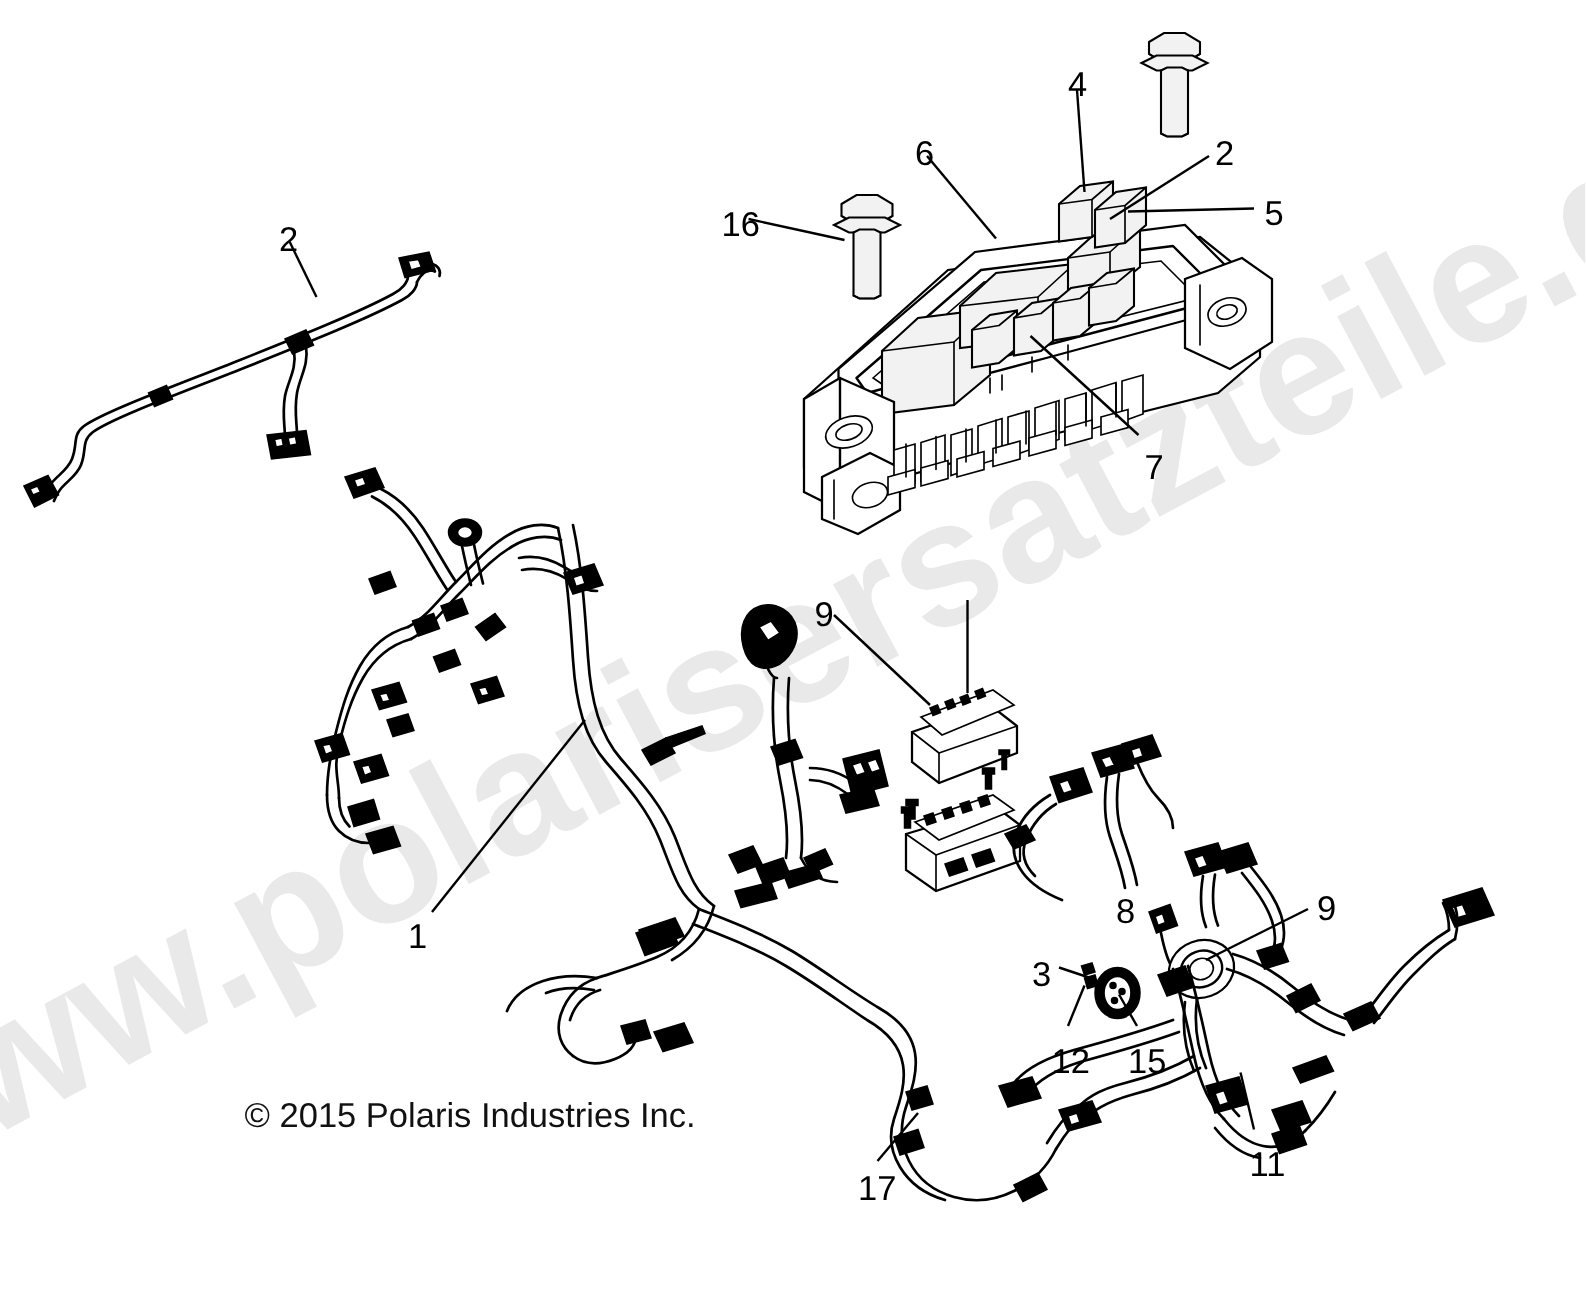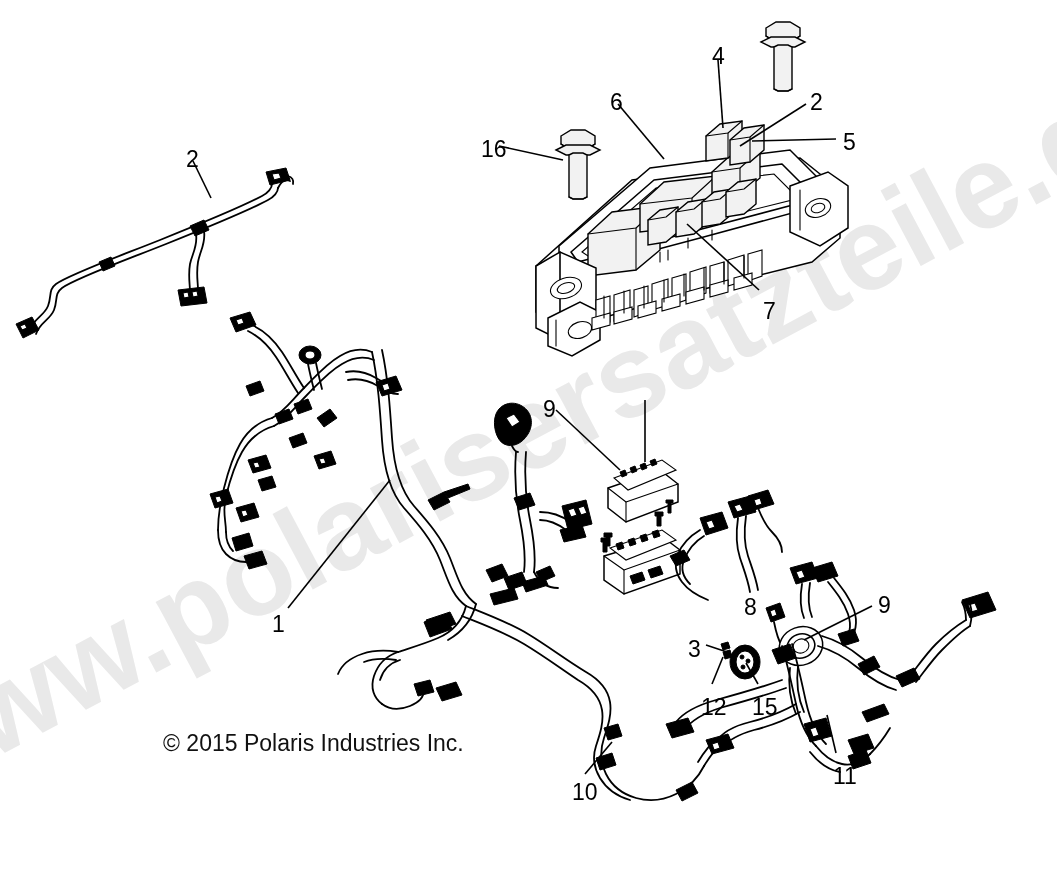--- a/index.html
+++ b/index.html
@@ -425,21 +425,21 @@
 
   <div class="callout-label" style="left:272px;  top:613px;">1</div>
   <div class="callout-label" style="left:810px;  top:91px;">2</div>
   <div class="callout-label" style="left:688px;  top:638px;">3</div>
   <div class="callout-label" style="left:712px;  top:45px;">4</div>
   <div class="callout-label" style="left:843px;  top:131px;">5</div>
   <div class="callout-label" style="left:610px;  top:91px;">6</div>
   <div class="callout-label" style="left:763px;  top:300px;">7</div>
   <div class="callout-label" style="left:744px;  top:596px;">8</div>
   <div class="callout-label" style="left:878px;  top:594px;">9</div>
-  <div class="callout-label" style="left:572px;  top:781px;">10</div>
+  <div class="callout-label" style="left:572px;  top:781px;">17</div>
   <div class="callout-label" style="left:833px;  top:765px;">11</div>
   <div class="callout-label" style="left:701px;  top:696px;">12</div>
   <div class="callout-label" style="left:543px;  top:398px;">9</div>
   <div class="callout-label" style="left:186px;  top:148px;">2</div>
   <div class="callout-label" style="left:752px;  top:696px;text-align:right;">15</div>
   <div class="callout-label" style="left:481px;  top:138px;">16</div>
 
   <div id="copyright-notice">© 2015 Polaris Industries Inc.</div>
 
 </div>

